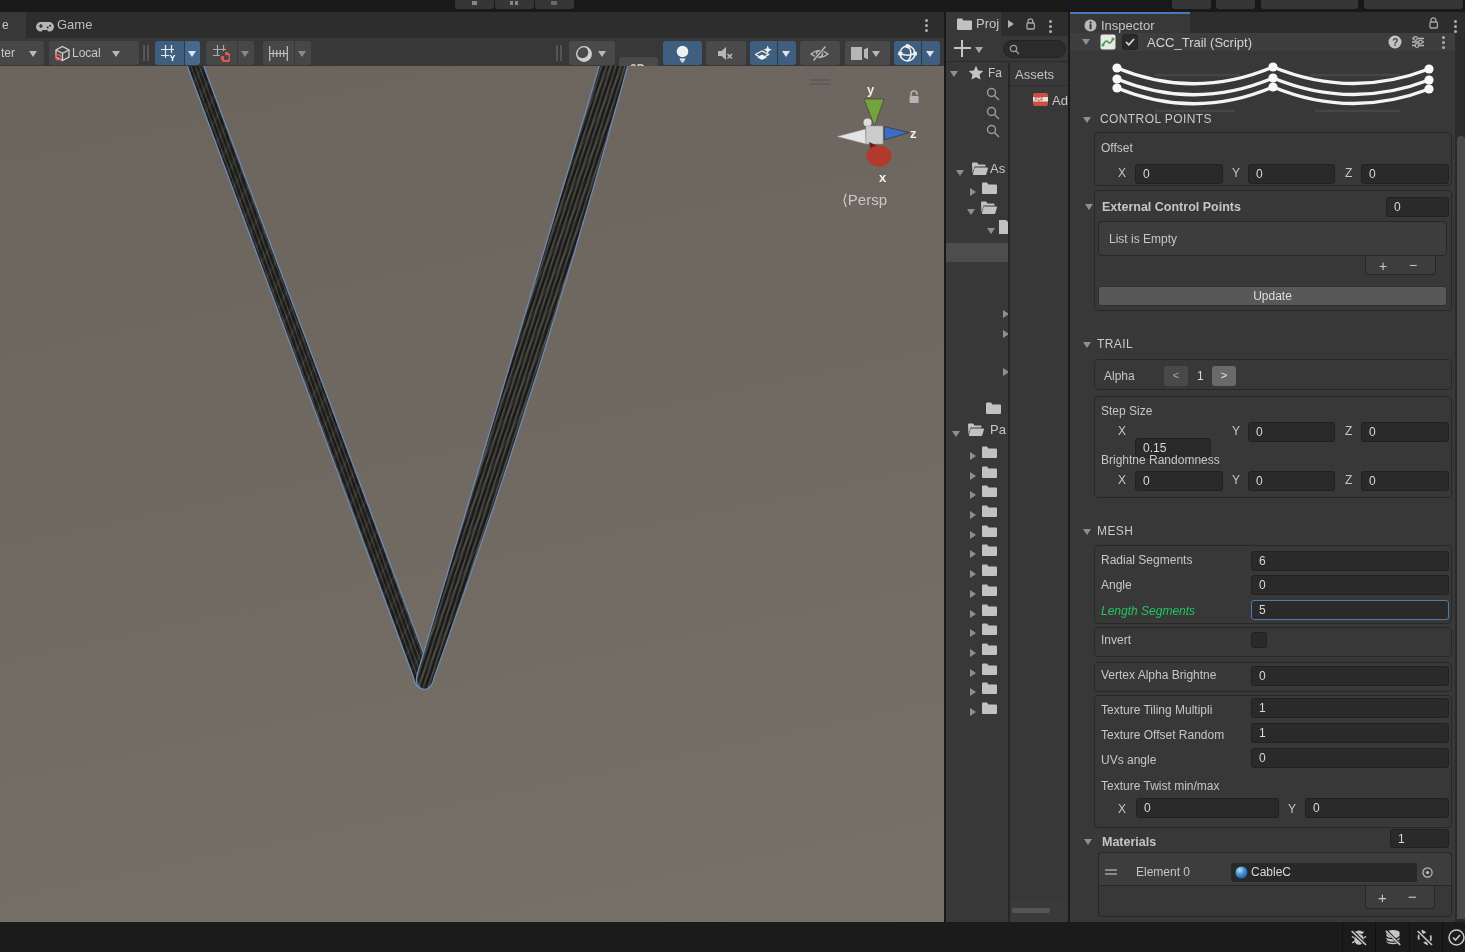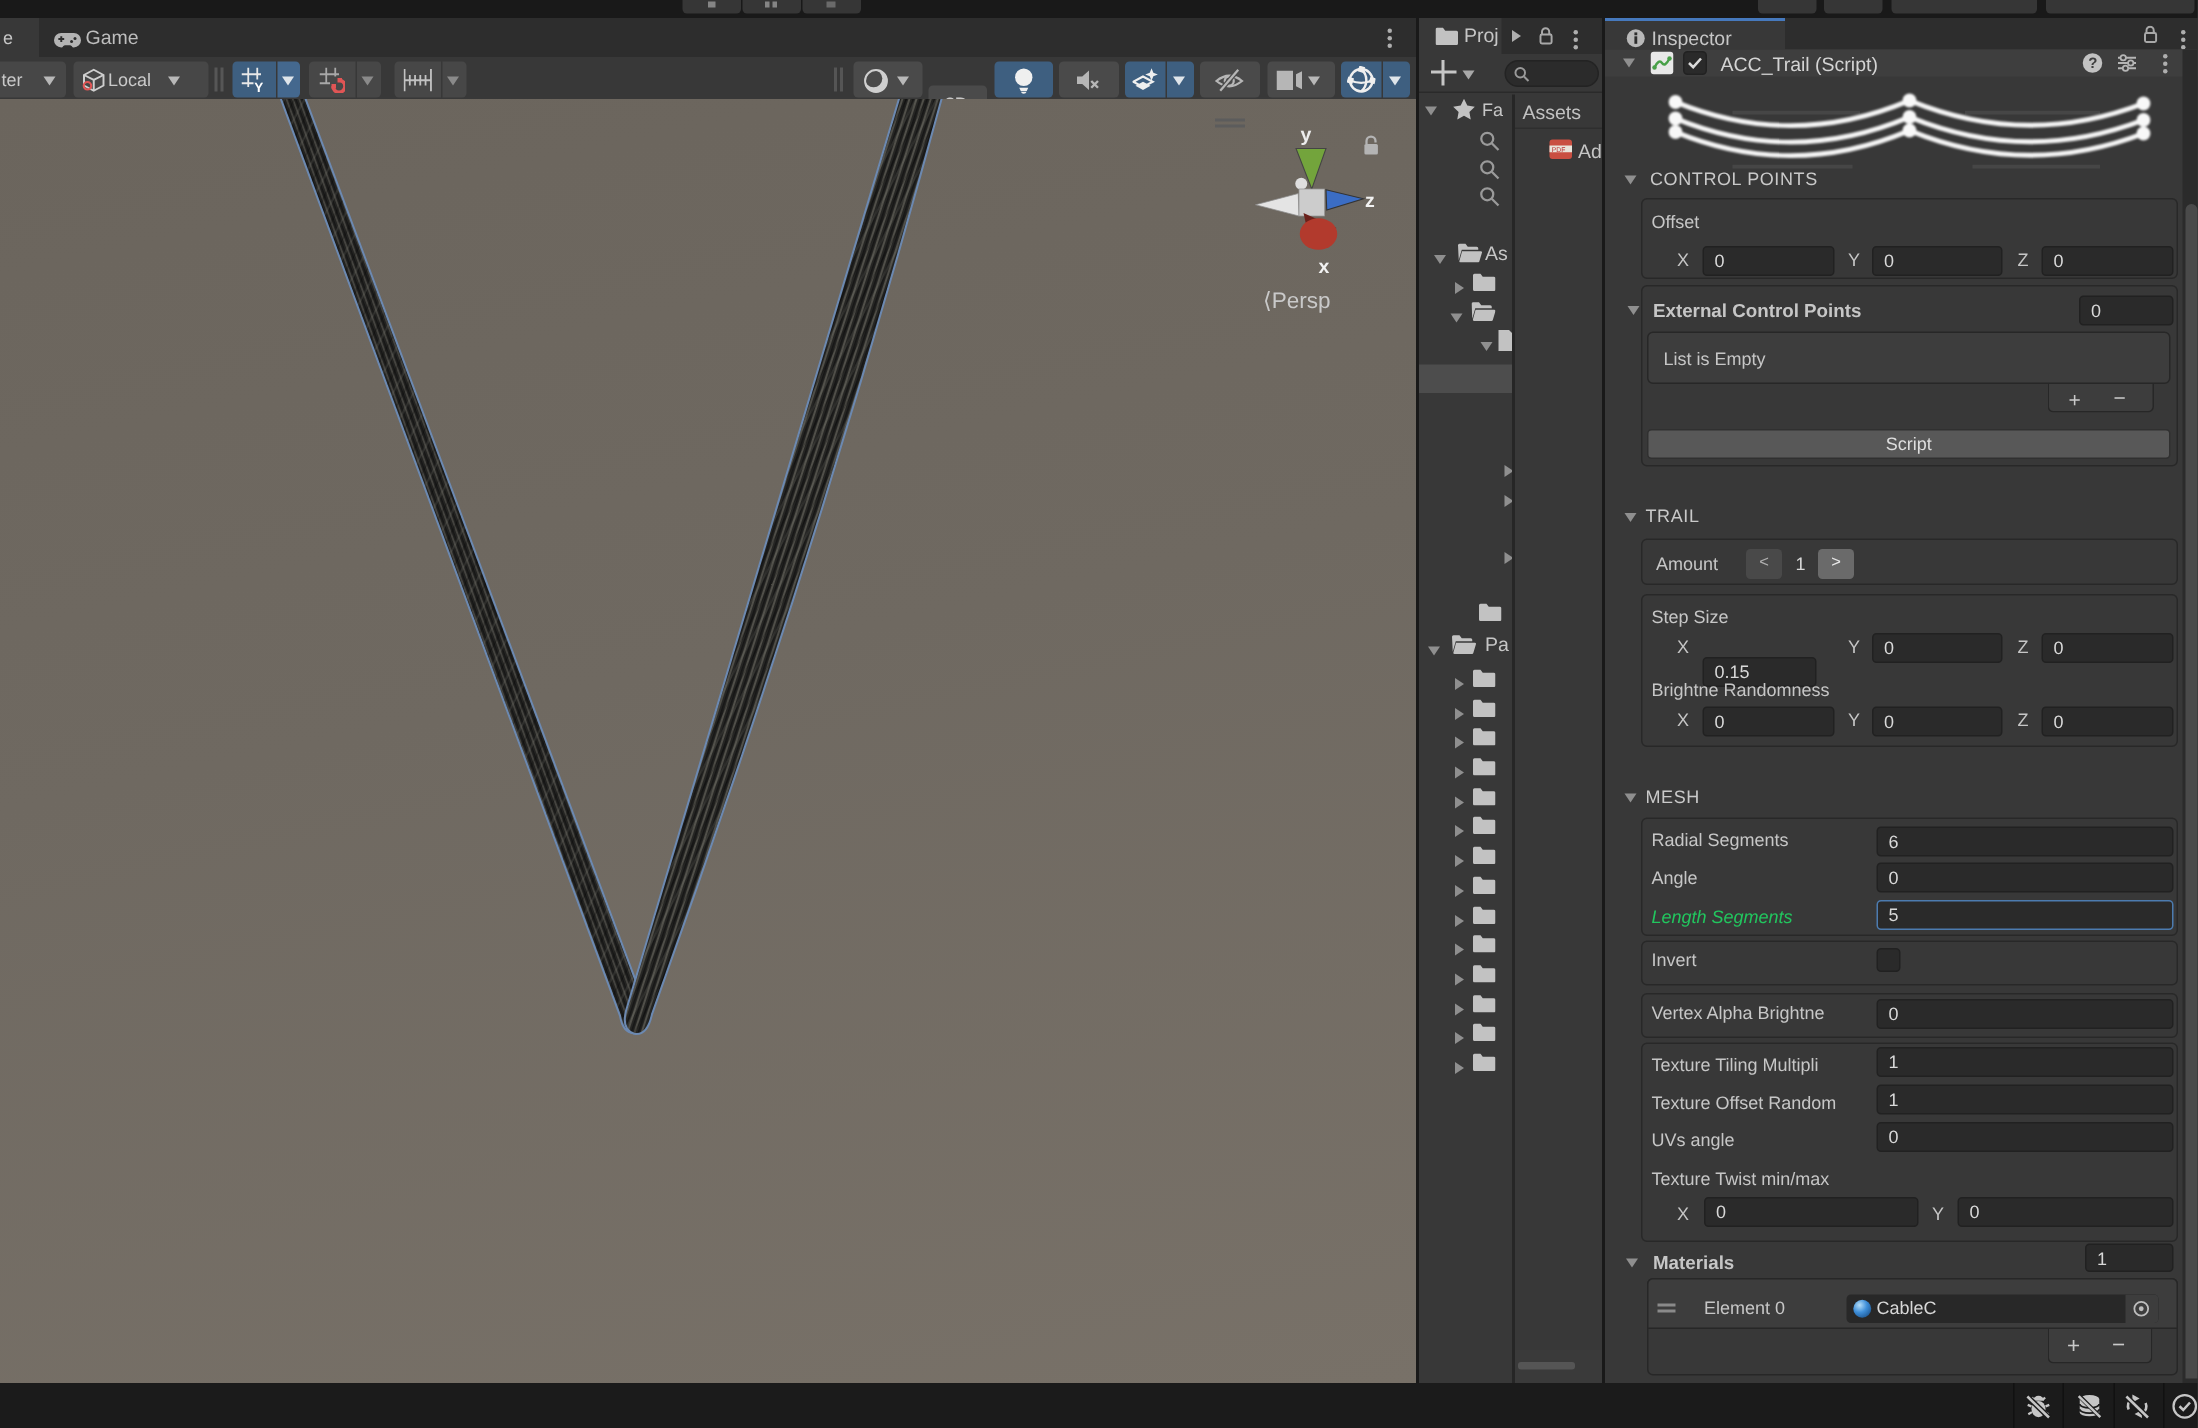--- a/index.html
+++ b/index.html
@@ -504,27 +504,27 @@
   <div class="fold abs" style="left:15px;top:192px;"></div>
   <div class="lbl" style="left:32px;top:188px;font-weight:bold;font-size:12.5px;">External Control Points</div>
   <div class="input" style="left:316px;top:185px;width:63px;">0</div>
   <div class="abs" style="left:28px;top:209px;width:349px;height:35px;border:1px solid #272727;border-radius:4px;background:#3d3d3d;"></div>
   <div class="lbl" style="left:39px;top:220px;">List is Empty</div>
   <div class="abs" style="left:295px;top:244px;width:71px;height:19px;background:#3d3d3d;border:1px solid #272727;border-top:none;border-radius:0 0 4px 4px;">
     <div class="lbl" style="left:13px;top:2px;font-size:14px;color:#c9c9c9;">+</div>
     <div class="lbl" style="left:43px;top:1px;font-size:14px;color:#c9c9c9;">−</div>
   </div>
   <div class="abs" style="left:28px;top:274px;width:349px;height:20px;background:#585858;border:1px solid #303030;border-radius:3px;">
-    <div class="lbl" style="left:0;top:2px;width:100%;text-align:center;color:#dedede;">Script</div>
+    <div class="lbl" style="left:0;top:2px;width:100%;text-align:center;color:#dedede;">Update</div>
   </div>
 
   <div class="fold abs" style="left:13px;top:330px;"></div>
   <div class="lbl" style="left:27px;top:325px;letter-spacing:0.4px;color:#c9c9c9;">TRAIL</div>
   <div class="hbox" style="top:347px;height:31px;"></div>
-  <div class="lbl" style="left:34px;top:357px;">Amount</div>
+  <div class="lbl" style="left:34px;top:357px;">Alpha</div>
   <div class="abs" style="left:94px;top:354px;width:24px;height:20px;background:#494949;border-radius:3px;color:#b0b0b0;font-size:11px;text-align:center;line-height:19px;">&lt;</div>
   <div class="lbl" style="left:127px;top:357px;color:#d8d8d8;">1</div>
   <div class="abs" style="left:142px;top:354px;width:24px;height:20px;background:#6a6a6a;border-radius:3px;color:#e8e8e8;font-size:11px;text-align:center;line-height:19px;">&gt;</div>
 
   <div class="hbox" style="top:384px;height:102px;"></div>
   <div class="lbl" style="left:31px;top:392px;">Step Size</div>
   <div class="lbl" style="left:48px;top:412px;">X</div>
   <div class="input" style="left:65px;top:426px;width:76px;">0.15</div>
   <div class="lbl" style="left:162px;top:412px;">Y</div>
   <div class="input" style="left:178px;top:410px;width:87px;">0</div>

